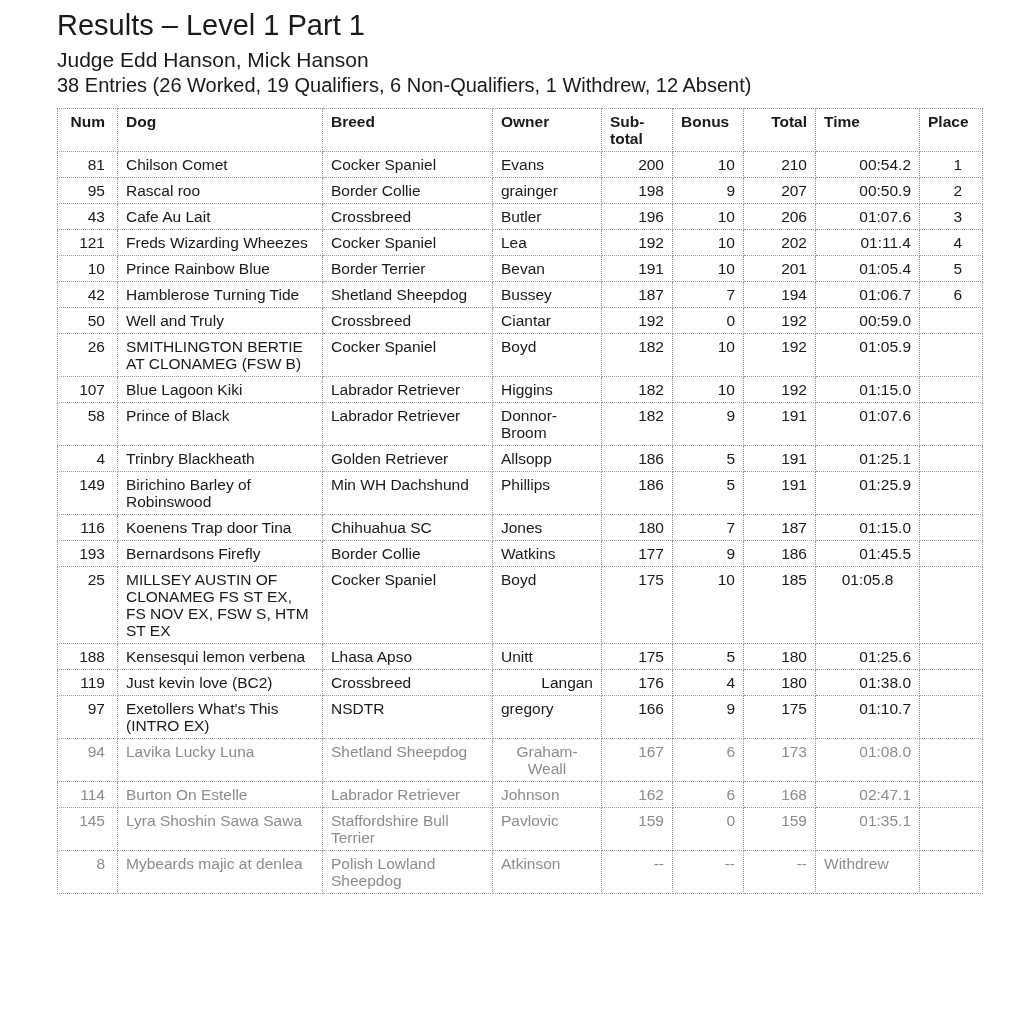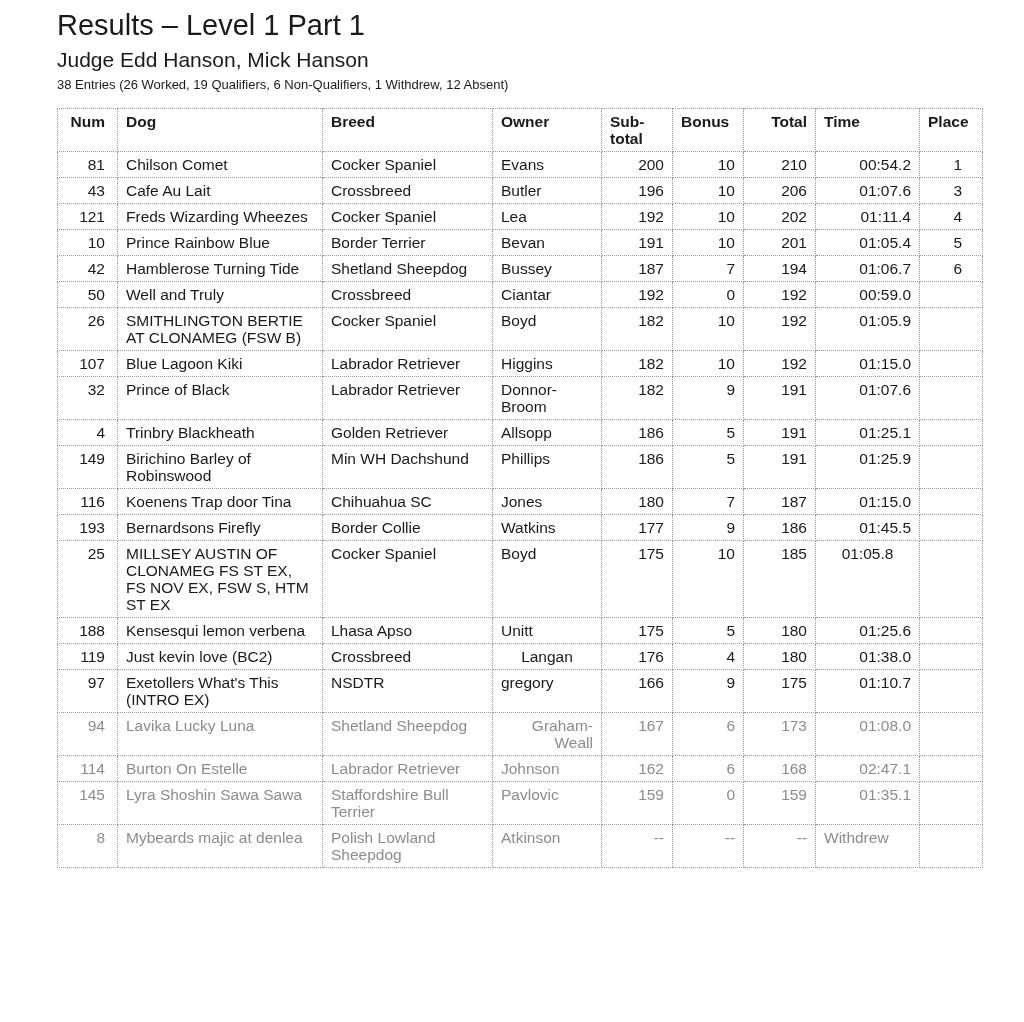--- a/index.html
+++ b/index.html
@@ -19,21 +19,21 @@
     font-weight: 400;
     margin: 0 0 6px 0;
   }
   .judges {
     font-size: 21px;
     line-height: 24px;
     font-weight: 400;
     margin: 0 0 3px 0;
   }
   .entries {
-    font-size: 13px;
+    font-size: 20px;
     line-height: 20px;
     font-weight: 400;
     margin: 0 0 13px 0;
   }
   table.results {
     border-collapse: collapse;
     table-layout: fixed;
     width: 925px;
   }
   table.results th, table.results td {
@@ -87,20 +87,31 @@
           <td style="text-align: left;">Chilson Comet</td>
           <td style="text-align: left;">Cocker Spaniel</td>
           <td style="text-align: left;">Evans</td>
           <td style="text-align: right; padding-right: 8px;">200</td>
           <td style="text-align: right; padding-right: 8px;">10</td>
           <td style="text-align: right; padding-right: 8px;">210</td>
           <td style="text-align: right; padding-right: 8px;">00:54.2</td>
           <td style="text-align: right; padding-right: 20px;">1</td>
         </tr>
         <tr>
+          <td style="text-align: right; padding-right: 12px;">95</td>
+          <td style="text-align: left;">Rascal roo</td>
+          <td style="text-align: left;">Border Collie</td>
+          <td style="text-align: left;">grainger</td>
+          <td style="text-align: right; padding-right: 8px;">198</td>
+          <td style="text-align: right; padding-right: 8px;">9</td>
+          <td style="text-align: right; padding-right: 8px;">207</td>
+          <td style="text-align: right; padding-right: 8px;">00:50.9</td>
+          <td style="text-align: right; padding-right: 20px;">2</td>
+        </tr>
+        <tr>
           <td style="text-align: right; padding-right: 12px;">43</td>
           <td style="text-align: left;">Cafe Au Lait</td>
           <td style="text-align: left;">Crossbreed</td>
           <td style="text-align: left;">Butler</td>
           <td style="text-align: right; padding-right: 8px;">196</td>
           <td style="text-align: right; padding-right: 8px;">10</td>
           <td style="text-align: right; padding-right: 8px;">206</td>
           <td style="text-align: right; padding-right: 8px;">01:07.6</td>
           <td style="text-align: right; padding-right: 20px;">3</td>
         </tr>
@@ -164,21 +175,21 @@
           <td style="text-align: left;">Blue Lagoon Kiki</td>
           <td style="text-align: left;">Labrador Retriever</td>
           <td style="text-align: left;">Higgins</td>
           <td style="text-align: right; padding-right: 8px;">182</td>
           <td style="text-align: right; padding-right: 8px;">10</td>
           <td style="text-align: right; padding-right: 8px;">192</td>
           <td style="text-align: right; padding-right: 8px;">01:15.0</td>
           <td class="no-cell" style="text-align: right; padding-right: 20px;"></td>
         </tr>
         <tr>
-          <td style="text-align: right; padding-right: 12px;">32</td>
+          <td style="text-align: right; padding-right: 12px;">58</td>
           <td style="text-align: left;">Prince of Black</td>
           <td style="text-align: left;">Labrador Retriever</td>
           <td style="text-align: left;">Donnor-Broom</td>
           <td style="text-align: right; padding-right: 8px;">182</td>
           <td style="text-align: right; padding-right: 8px;">9</td>
           <td style="text-align: right; padding-right: 8px;">191</td>
           <td style="text-align: right; padding-right: 8px;">01:07.6</td>
           <td class="no-cell" style="text-align: right; padding-right: 20px;"></td>
         </tr>
         <tr>
@@ -244,21 +255,21 @@
           <td style="text-align: right; padding-right: 8px;">175</td>
           <td style="text-align: right; padding-right: 8px;">5</td>
           <td style="text-align: right; padding-right: 8px;">180</td>
           <td style="text-align: right; padding-right: 8px;">01:25.6</td>
           <td class="no-cell" style="text-align: right; padding-right: 20px;"></td>
         </tr>
         <tr>
           <td style="text-align: right; padding-right: 12px;">119</td>
           <td style="text-align: left;">Just kevin love (BC2)</td>
           <td style="text-align: left;">Crossbreed</td>
-          <td style="text-align: center;">Langan</td>
+          <td style="text-align: right;">Langan</td>
           <td style="text-align: right; padding-right: 8px;">176</td>
           <td style="text-align: right; padding-right: 8px;">4</td>
           <td style="text-align: right; padding-right: 8px;">180</td>
           <td style="text-align: right; padding-right: 8px;">01:38.0</td>
           <td class="no-cell" style="text-align: right; padding-right: 20px;"></td>
         </tr>
         <tr>
           <td style="text-align: right; padding-right: 12px;">97</td>
           <td style="text-align: left;">Exetollers What's This (INTRO EX)</td>
           <td style="text-align: left;">NSDTR</td>
@@ -266,21 +277,21 @@
           <td style="text-align: right; padding-right: 8px;">166</td>
           <td style="text-align: right; padding-right: 8px;">9</td>
           <td style="text-align: right; padding-right: 8px;">175</td>
           <td style="text-align: right; padding-right: 8px;">01:10.7</td>
           <td class="no-cell" style="text-align: right; padding-right: 20px;"></td>
         </tr>
         <tr class="nq">
           <td style="text-align: right; padding-right: 12px;">94</td>
           <td style="text-align: left;">Lavika Lucky Luna</td>
           <td style="text-align: left;">Shetland Sheepdog</td>
-          <td style="text-align: right;">Graham-Weall</td>
+          <td style="text-align: center;">Graham-Weall</td>
           <td style="text-align: right; padding-right: 8px;">167</td>
           <td style="text-align: right; padding-right: 8px;">6</td>
           <td style="text-align: right; padding-right: 8px;">173</td>
           <td style="text-align: right; padding-right: 8px;">01:08.0</td>
           <td class="no-cell" style="text-align: right; padding-right: 20px;"></td>
         </tr>
         <tr class="nq">
           <td style="text-align: right; padding-right: 12px;">114</td>
           <td style="text-align: left;">Burton On Estelle</td>
           <td style="text-align: left;">Labrador Retriever</td>

